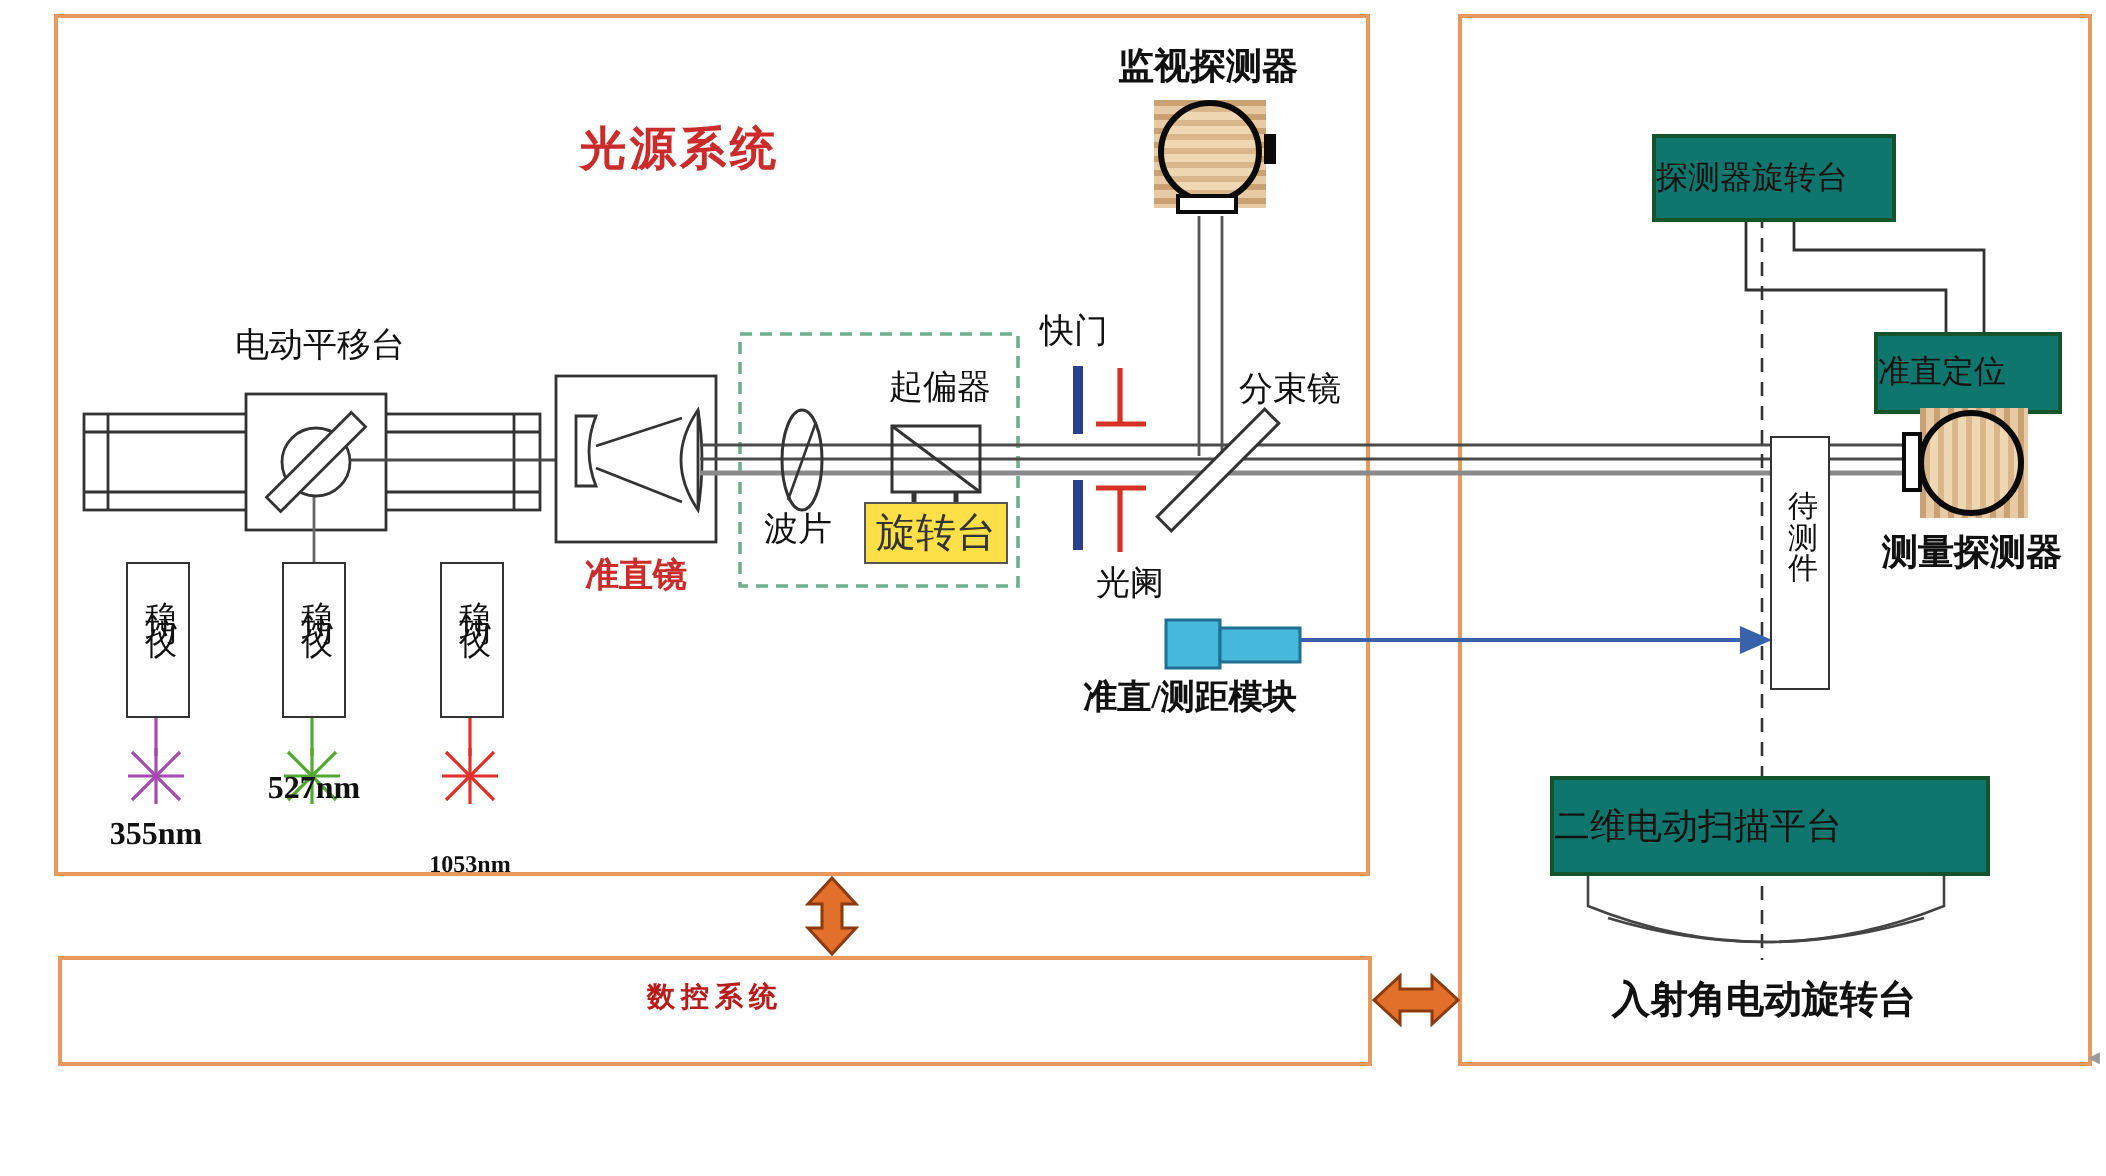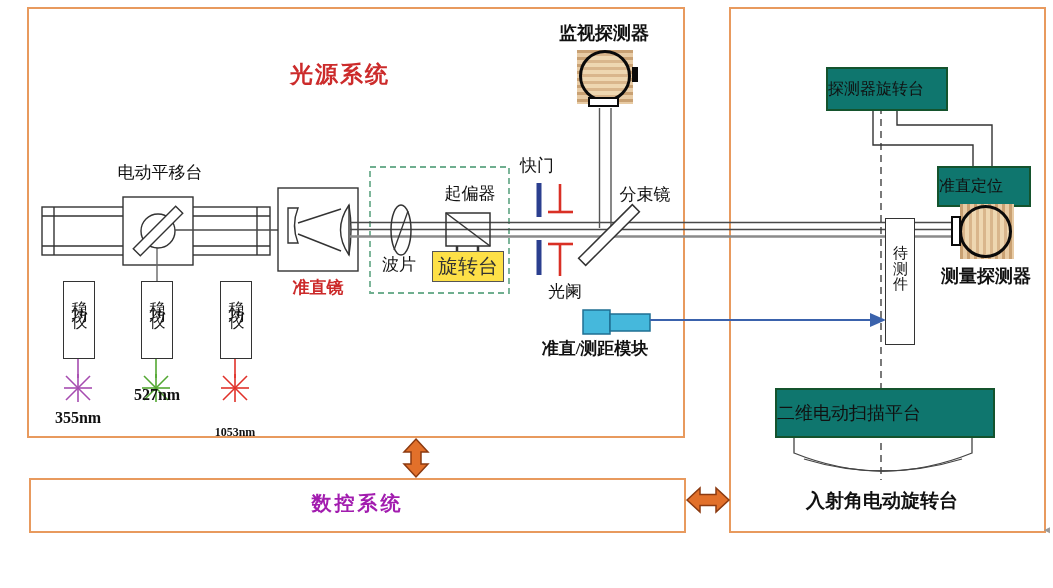--- a/index.html
+++ b/index.html
@@ -19,21 +19,21 @@
         display:flex;align-items:flex-start;justify-content:center;}
   .vtext{writing-mode:vertical-rl;text-orientation:upright;font-size:16px;letter-spacing:6px;margin-top:6px;}
   .det-body{position:absolute;z-index:2;background:repeating-linear-gradient(180deg,#c9a173 0 3px,#e8cba4 3px 7px);}
   .det-body.vert{background:repeating-linear-gradient(90deg,#c9a173 0 3px,#e8cba4 3px 7px);}
   .det-circle{position:absolute;z-index:3;border:3px solid #0a0a0a;border-radius:50%;box-sizing:border-box;
               background:repeating-linear-gradient(180deg,#d9b68c 0 3px,#eed7b1 3px 7px);}
   .det-circle.vert{background:repeating-linear-gradient(90deg,#d9b68c 0 3px,#eed7b1 3px 7px);}
   .det-stand{position:absolute;z-index:4;background:#fff;border:2px solid #0a0a0a;box-sizing:border-box;}
   .det-tab{position:absolute;z-index:4;background:#0a0a0a;}
   #ctrl-title{position:absolute;left:29px;top:490px;width:657px;text-align:center;z-index:2;
-              font-size:20px;font-weight:bold;color:#a21caf;letter-spacing:3px;}
+              font-size:14px;font-weight:bold;color:#b91c1c;letter-spacing:3px;}
   #caption{position:absolute;left:343px;top:552px;z-index:2;font-size:17px;white-space:nowrap;}
   #anchor-glyph{position:absolute;left:1042px;top:524px;z-index:2;font-size:10px;color:#9a9a9a;}
 </style>
 </head>
 <body>
 
 <div id="stage">
 
   <div class="sysbox" style="left:27px;top:7px;width:654px;height:427px;"></div>
   <div class="sysbox" style="left:729px;top:7px;width:313px;height:522px;"></div>

